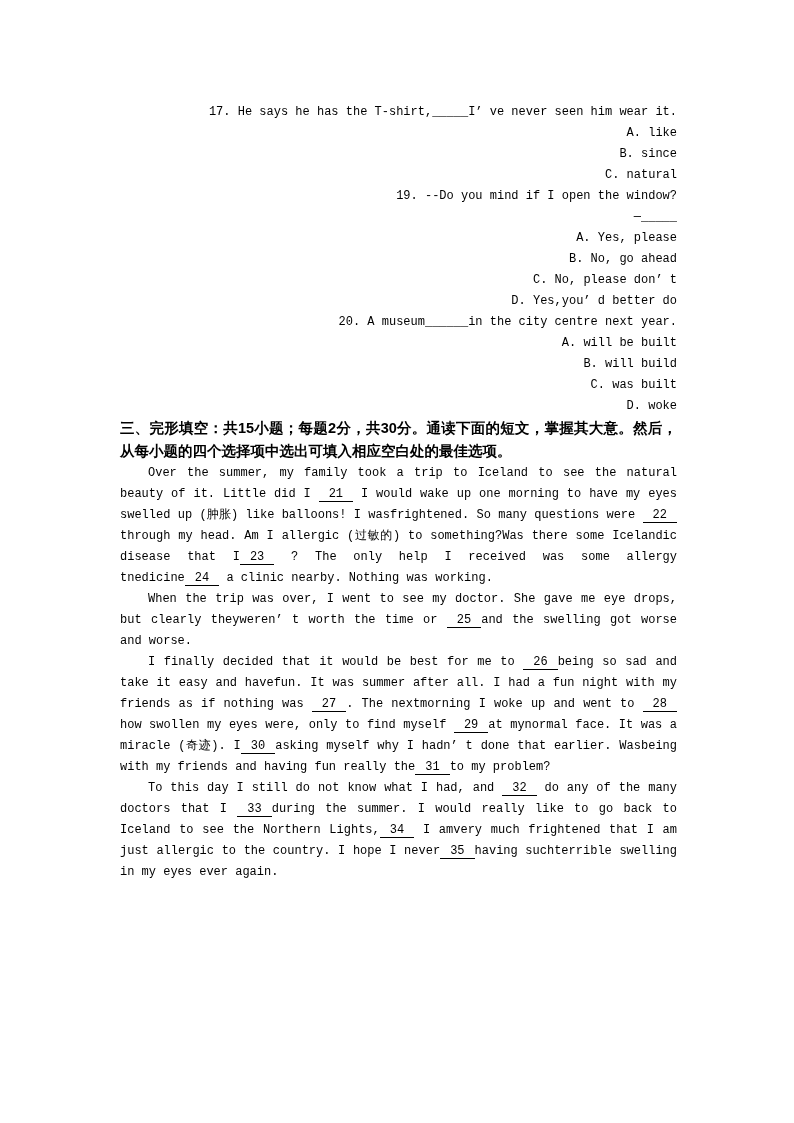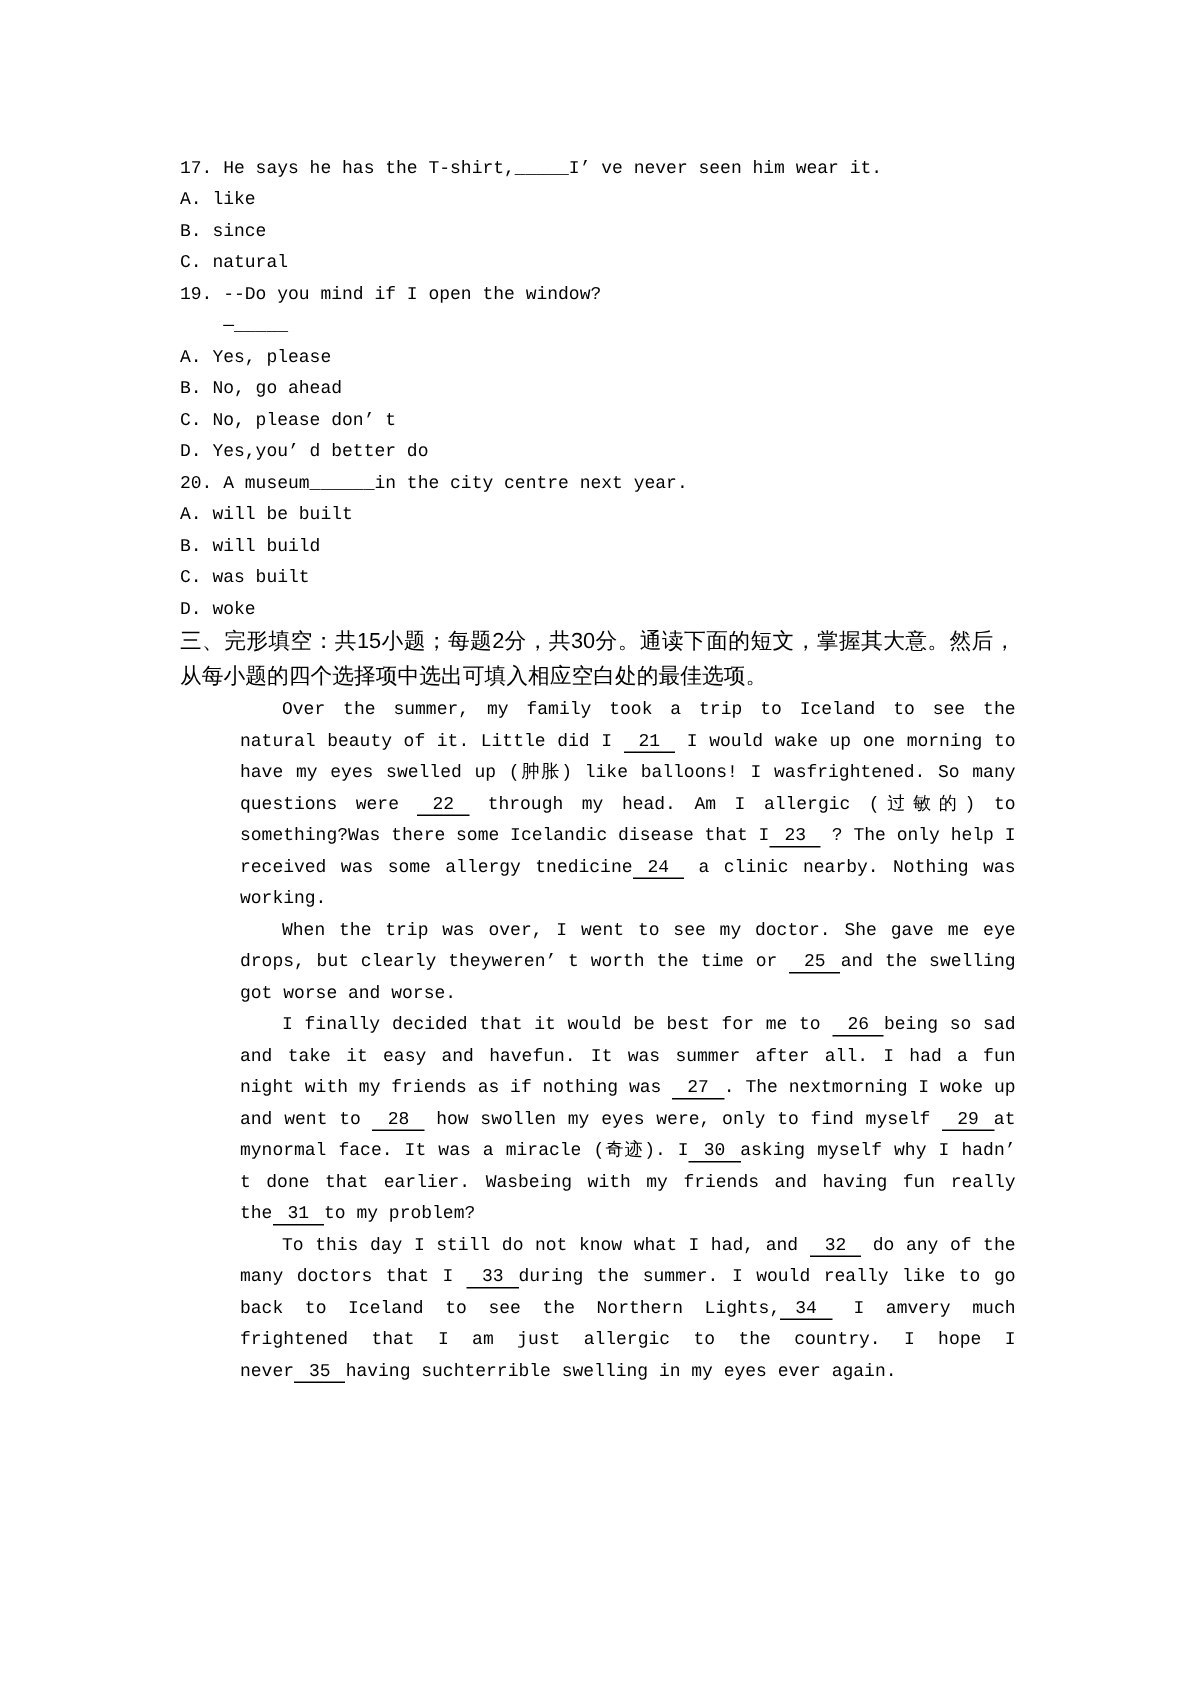--- a/index.html
+++ b/index.html
@@ -18,35 +18,34 @@
     top: 102px;
     left: 120px;
     width: 557px;
     font-family: "Liberation Mono", "DejaVu Sans Mono", monospace;
     font-size: 12px;
     line-height: 21px;
     color: #000000;
   }
   .doc-line {
     white-space: pre-wrap;
-    text-align: left;
+    text-align: right;
   }
   .section-header {
     font-family: "Liberation Sans", "DejaVu Sans", sans-serif;
-    font-weight: normal;
+    font-weight: bold;
     font-size: 14.5px;
     line-height: 23px;
     text-align: justify;
     margin: 0;
   }
   .para {
     text-align: justify;
     text-indent: 28px;
     white-space: normal;
-    margin-left: 40px;
   }
   .blank {
     display: inline;
     border-bottom: 1px solid #000000;
     padding: 0 10px;
     white-space: pre;
   }
 </style>
 </head>
 <body>

